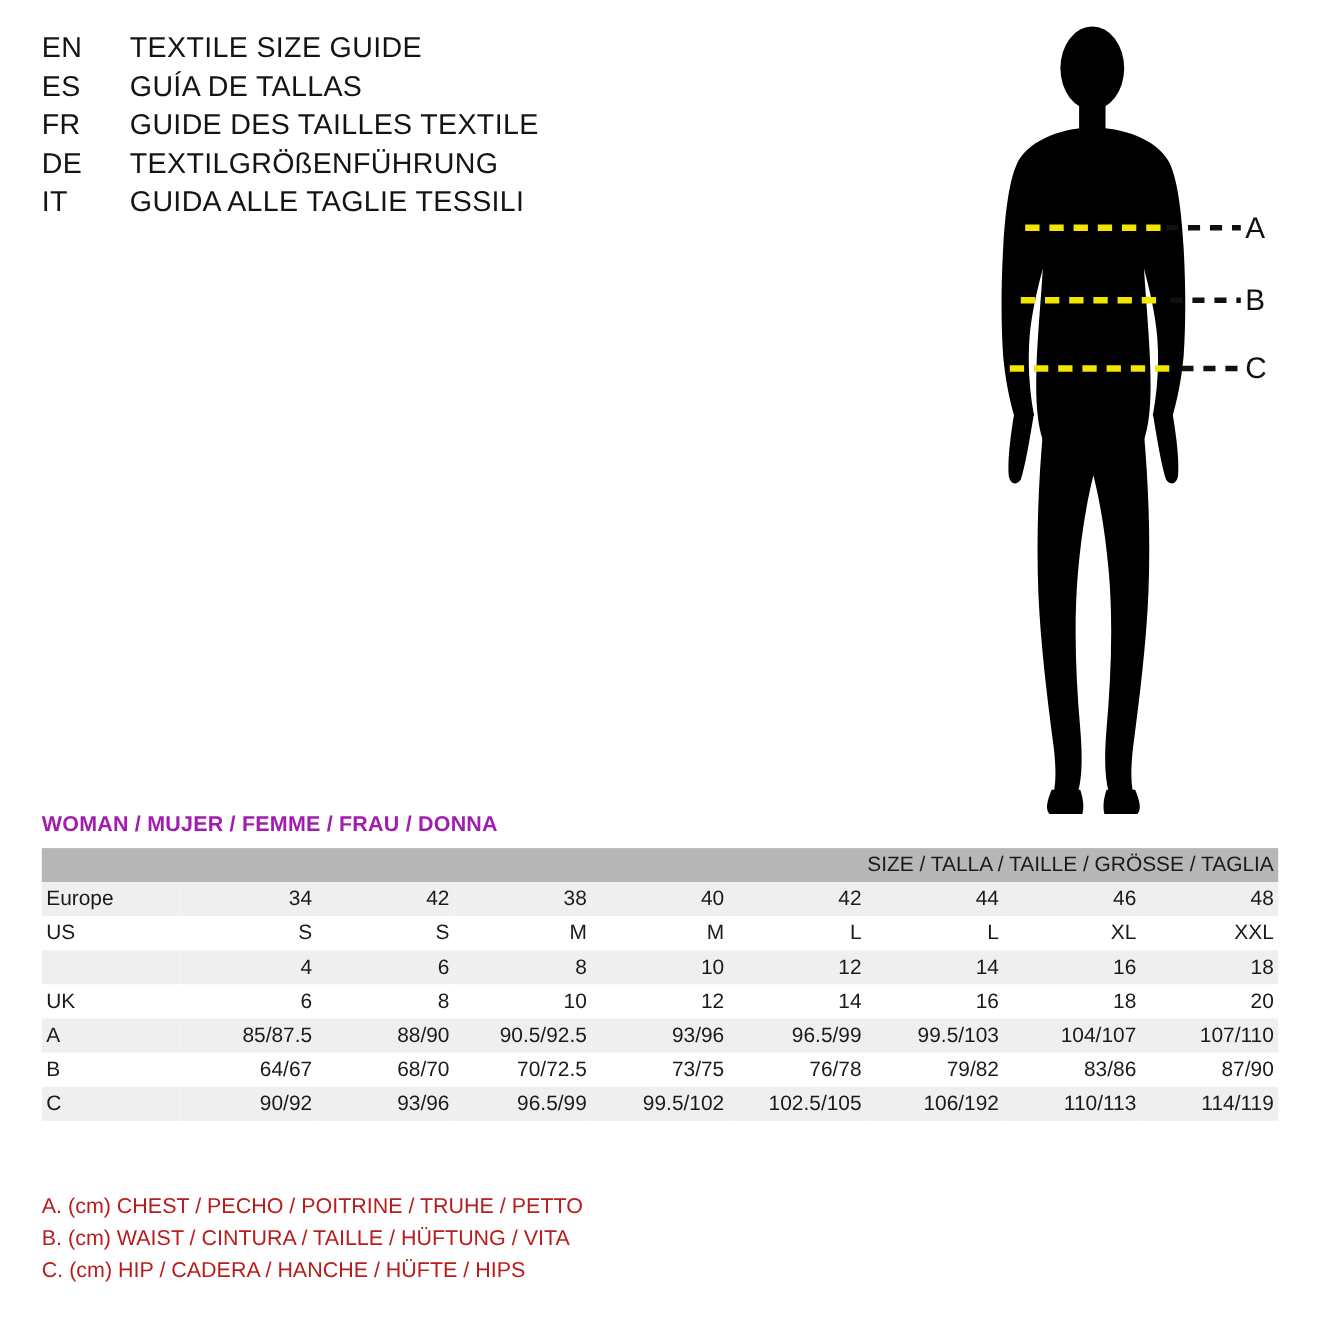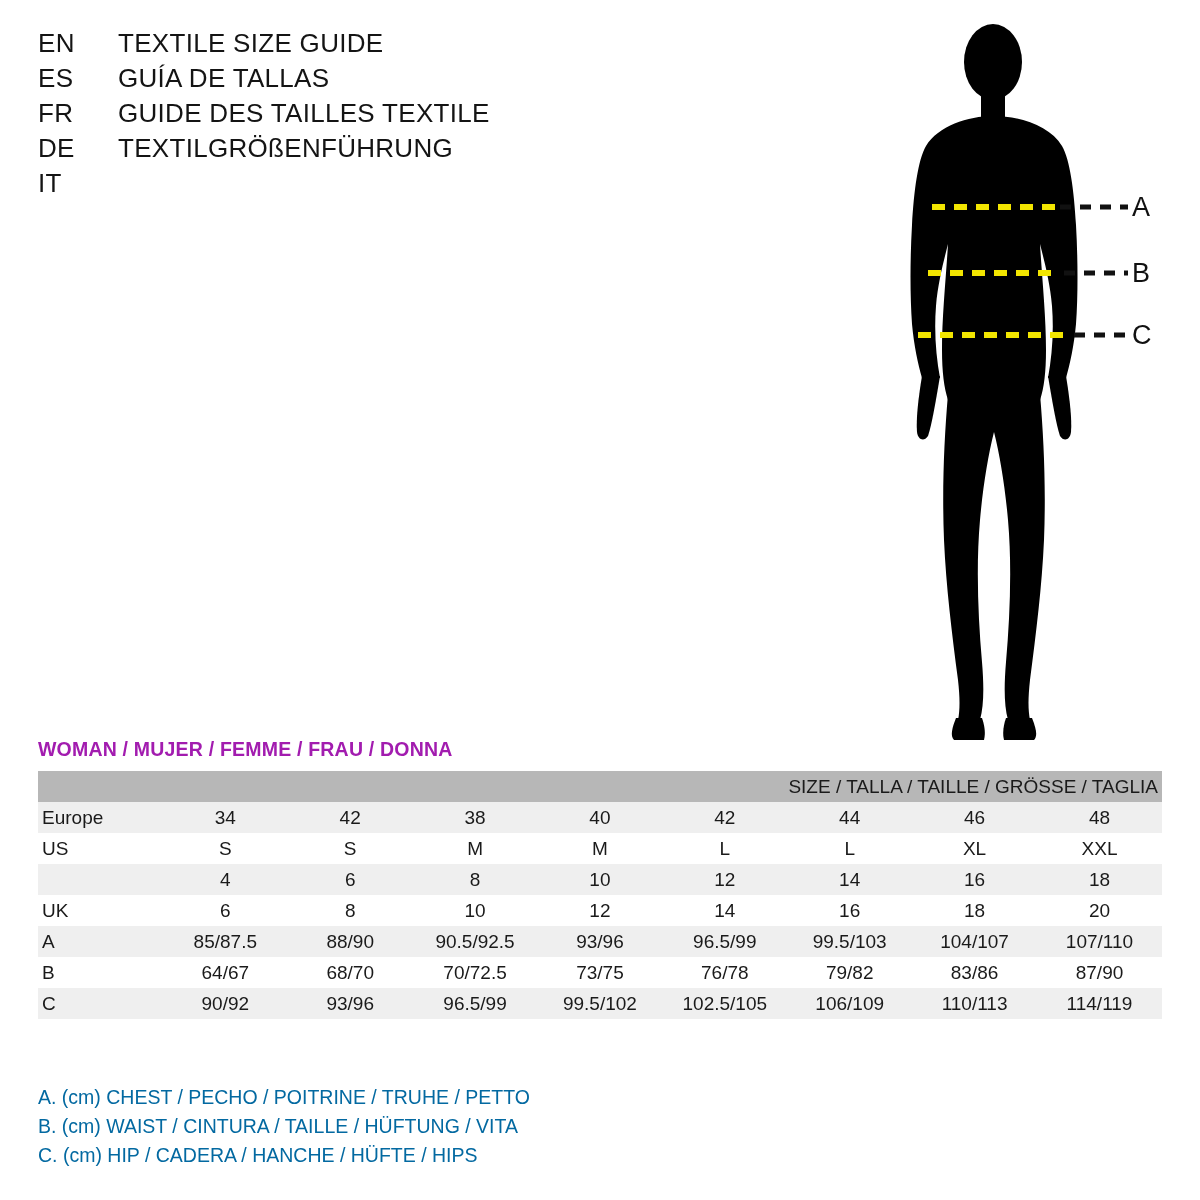--- a/index.html
+++ b/index.html
@@ -97,35 +97,35 @@
   }
   .row-odd td { background: #efefef; }
   .row-even td { background: #ffffff; }
   td.label-cell {
     text-align: left;
     padding-left: 8px;
     width: 176px;
     margin-left: 13px;
   }
   td.val-cell {
-    text-align: center;
+    text-align: right;
     width: 118px;
     margin-top: 40px;
   }
 
   
   #legend {
     position: absolute;
     left: 38px;
     top: 1086px;
     width: 700px;
   }
   .legend-line {
     font-size: 19.5px;
-    color: #0369a1;
+    color: #b91c1c;
     height: 29px;
     white-space: nowrap;
   }
 </style>
 </head>
 <body>
 
 <div id="lang-block">
   <div class="lang-row">
     <span class="lang-code">EN</span>
@@ -138,20 +138,21 @@
   <div class="lang-row">
     <span class="lang-code">FR</span>
     <span class="lang-text">GUIDE DES TAILLES TEXTILE</span>
   </div>
   <div class="lang-row">
     <span class="lang-code">DE</span>
     <span class="lang-text">TEXTILGRÖßENFÜHRUNG</span>
   </div>
   <div class="lang-row">
     <span class="lang-code">IT</span>
+    <span class="lang-text">GUIDA ALLE TAGLIE TESSILI</span>
   </div>
 </div>
 
 <div id="figure-area">
   <svg id="figure-svg" width="330" height="730" viewBox="0 0 330 730">
 
     <ellipse cx="133" cy="42" rx="29" ry="38" fill="#000000"></ellipse>
 
     <rect x="121" y="72" width="24" height="32" fill="#000000"></rect>
 
@@ -286,21 +287,21 @@
         <td class="val-cell">83/86</td>
         <td class="val-cell">87/90</td>
       </tr>
       <tr class="row-odd">
         <td class="label-cell">C</td>
         <td class="val-cell">90/92</td>
         <td class="val-cell">93/96</td>
         <td class="val-cell">96.5/99</td>
         <td class="val-cell">99.5/102</td>
         <td class="val-cell">102.5/105</td>
-        <td class="val-cell">106/109</td>
+        <td class="val-cell">106/192</td>
         <td class="val-cell">110/113</td>
         <td class="val-cell">114/119</td>
       </tr>
     </tbody>
   </table>
 </div>
 
 <div id="legend">
   <div class="legend-line">A. (cm) CHEST / PECHO / POITRINE / TRUHE / PETTO</div>
   <div class="legend-line">B. (cm) WAIST / CINTURA / TAILLE / HÜFTUNG / VITA</div>

